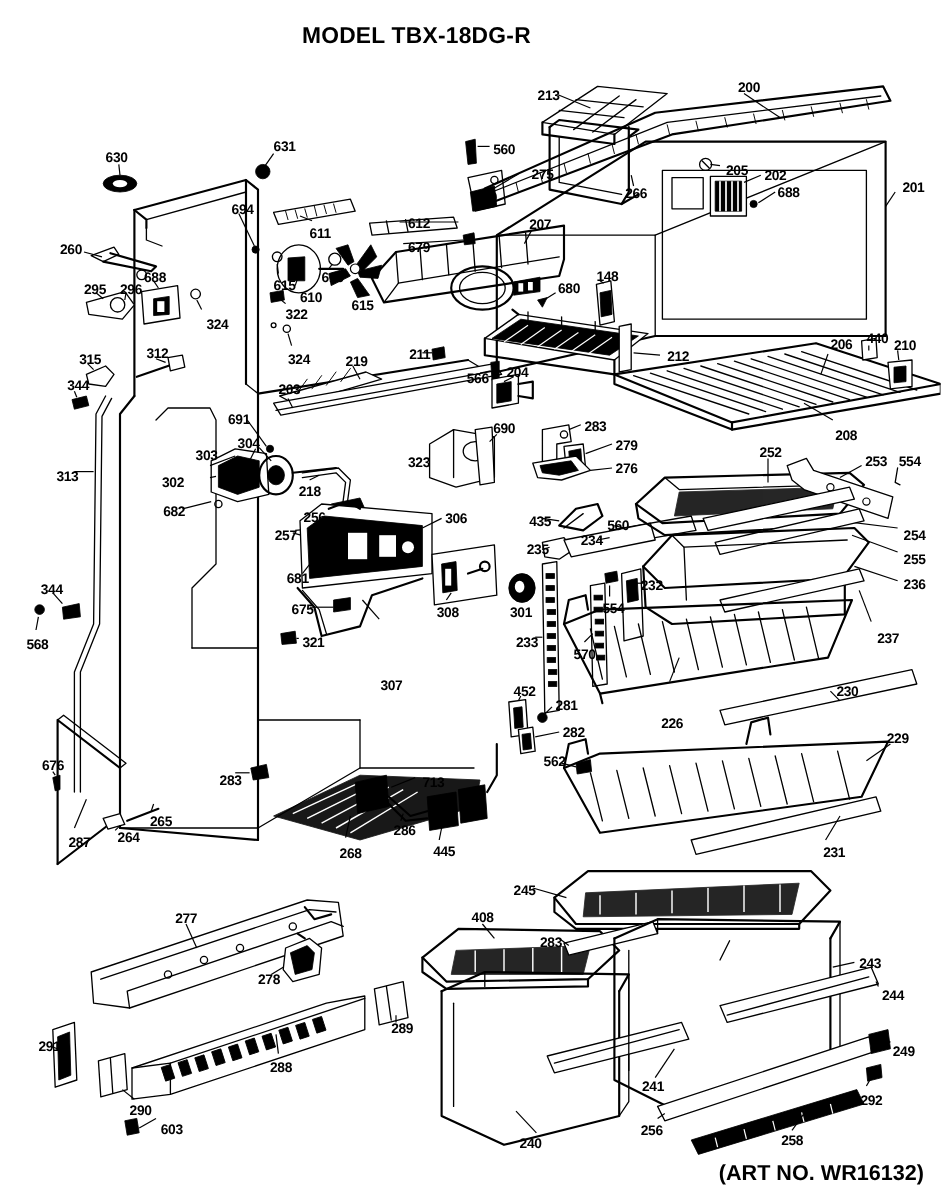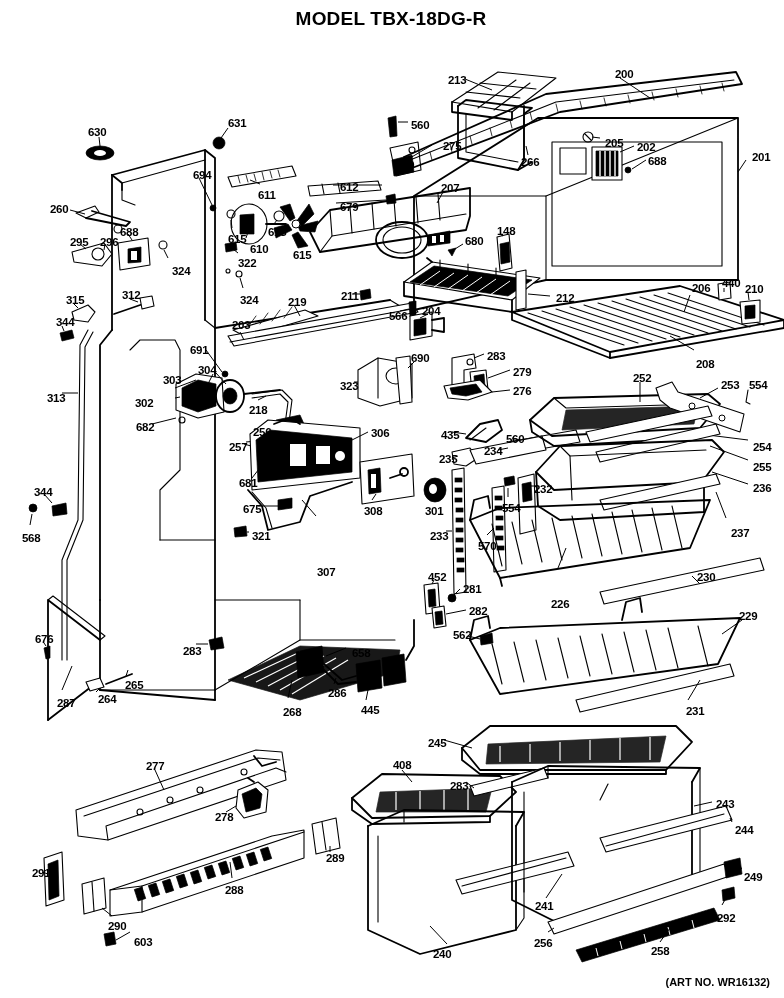--- a/index.html
+++ b/index.html
@@ -13,34 +13,33 @@
   #page {
     position: relative;
     width: 784px;
     height: 998px;
     background: #ffffff;
     overflow: hidden;
   }
   
   #title {
     position: absolute;
-    left: 0; top: 8px;
+    left: 0; top: 20px;
     width: 694px;
     text-align: center;
     font-size: 19px;
     font-weight: bold;
     letter-spacing: 0.2px;
     color: #000;
     font-family: "Liberation Sans", sans-serif;
-    padding-left: 44px;
   }
   #artno {
     position: absolute;
     right: 14px; bottom: 10px;
-    font-size: 11px;
+    font-size: 18px;
     font-weight: bold;
     color: #000;
     font-family: "Liberation Sans", sans-serif;
   }
   
   .callout {
     position: absolute;
     font-size: 11.5px;
     font-weight: bold;
     color: #000;
@@ -818,21 +817,21 @@
       <div class="callout" style="left: 739px; top: 611px;">229</div>
       <div class="callout" style="left: 686px; top: 706px;">231</div>
       <div class="callout" style="left: 34px; top: 487px;">344</div>
       <div class="callout" style="left: 22px; top: 533px;">568</div>
       <div class="callout" style="left: 35px; top: 634px;">676</div>
       <div class="callout" style="left: 57px; top: 698px;">287</div>
       <div class="callout" style="left: 98px; top: 694px;">264</div>
       <div class="callout" style="left: 125px; top: 680px;">265</div>
       <div class="callout" style="left: 183px; top: 646px;">283</div>
       <div class="callout" style="left: 283px; top: 707px;">268</div>
-      <div class="callout" style="left: 352px; top: 648px;">658</div>
+      <div class="callout" style="left: 352px; top: 648px;">713</div>
       <div class="callout" style="left: 328px; top: 688px;">286</div>
       <div class="callout" style="left: 361px; top: 705px;">445</div>
       <div class="callout" style="left: 146px; top: 761px;">277</div>
       <div class="callout" style="left: 215px; top: 812px;">278</div>
       <div class="callout" style="left: 225px; top: 885px;">288</div>
       <div class="callout" style="left: 326px; top: 853px;">289</div>
       <div class="callout" style="left: 108px; top: 921px;">290</div>
       <div class="callout" style="left: 32px; top: 868px;">291</div>
       <div class="callout" style="left: 134px; top: 937px;">603</div>
       <div class="callout" style="left: 428px; top: 738px;">245</div>

